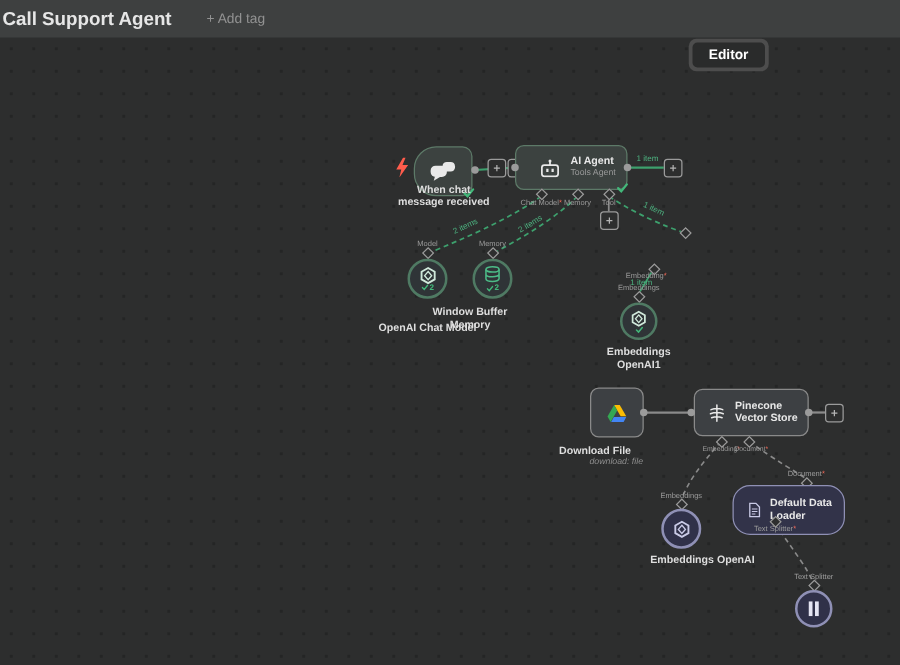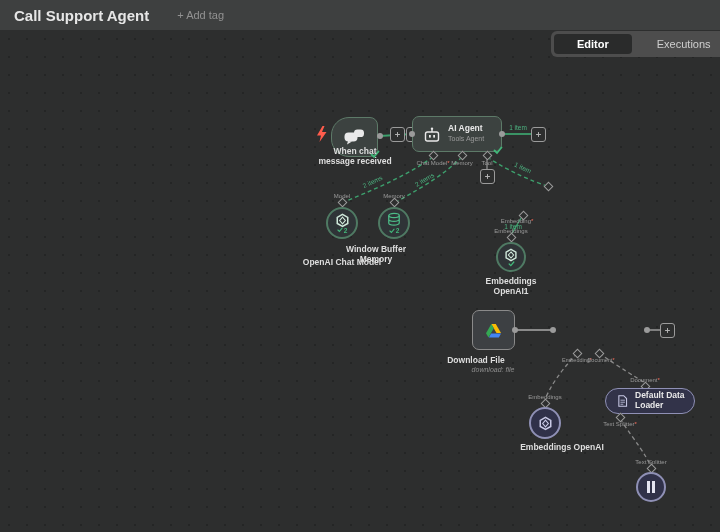--- a/index.html
+++ b/index.html
@@ -2,27 +2,27 @@
 <html><head>
 <meta charset="utf-8">
 <style>
   html,body{margin:0;padding:0;width:720px;height:532px;overflow:hidden;
     font-family:"Liberation Sans",sans-serif;background:#2d2e2e;}
   #app{position:relative;width:720px;height:532px;}
 
   
   #topbar{position:absolute;top:0;left:0;width:720px;height:30px;background:#3e4040;
     display:flex;align-items:center;z-index:30;}
-  #wf-title{color:#e6e6e6;font-size:15px;font-weight:700;margin-left:14px;}
+  #wf-title{color:#e6e6e6;font-size:15px;font-weight:700;margin-left:2px;}
   #add-tag{color:#929292;font-size:11px;margin-left:28px;cursor:pointer;}
 
   
   #tab-group{position:absolute;top:31px;left:551px;background:#4d4d4d;border-radius:6px;
     padding:3px;display:flex;gap:2px;z-index:30;}
-  .tab{font-size:11px;padding:4px 23px;border-radius:4px;color:#cfcfcf;cursor:pointer;}
+  .tab{font-size:11px;padding:4px 13px;border-radius:4px;color:#cfcfcf;cursor:pointer;}
   .tab.active{background:#2a2b2b;color:#ffffff;font-weight:700;}
 
   
   #canvas{position:absolute;top:30px;left:0;width:720px;height:502px;background:#2d2e2e;
     background-image:radial-gradient(circle,#242525 1.3px,transparent 1.3px);
     background-size:18px 18px;}
   #edges{position:absolute;top:0;left:0;pointer-events:none;}
 
   
   .node{position:absolute;box-sizing:border-box;background:#3c4240;border:1.5px solid #5d7a68;
@@ -112,21 +112,20 @@
 
 <div id="app">
 
   <div id="topbar">
     <span id="wf-title">Call Support Agent</span>
     <span id="add-tag">+ Add tag</span>
   </div>
 
   <div id="tab-group">
     <div class="tab active">Editor</div>
-    <div class="tab">Executions</div>
   </div>
 
   <div id="canvas">
 
     <svg id="edges" width="720" height="502">
       <path d="M380 106 L412 104" stroke="#3da06d" stroke-width="1.8" fill="none"></path>
       <path d="M503 104 H531" stroke="#3da06d" stroke-width="1.8" fill="none"></path>
       <path d="M487 127 V139" stroke="#8a8a8a" stroke-width="1.4" fill="none"></path>
       <path d="M433 127 C405 147 368 162 344 172" stroke="#3da06d" stroke-width="1.4" fill="none" stroke-dasharray="4 3"></path>
       <path d="M462 127 C442 147 412 163 396 172" stroke="#3da06d" stroke-width="1.4" fill="none" stroke-dasharray="4 3"></path>
@@ -158,21 +157,21 @@
       <svg width="9" height="9" viewBox="0 0 13 13">
           <use href="#icon-plus" stroke="#b5b5b5"></use>
         </svg>
     </div>
     <div class="plus-box" style="left:406px;top:97px">
       <svg width="9" height="9" viewBox="0 0 13 13">
           <rect x="4" y="4" width="5" height="5" fill="#b5b5b5"></rect>
         </svg>
     </div>
 
-    <div class="node" style="left:412px;top:86px;width:90px;height:36px;justify-content:flex-start;padding-left:10px;gap:7px">
+    <div class="node" style="left:412px;top:86px;width:90px;height:36px;justify-content:center;padding-left:10px;gap:7px">
       <svg width="18" height="15" viewBox="0 0 18 15">
         <use href="#icon-robot" stroke="#e8e8e8" color="#e8e8e8"></use>
       </svg>
       <div>
         <div class="node-title">AI Agent</div>
         <div class="node-sub">Tools Agent</div>
       </div>
       <svg class="check" style="right:-2px;bottom:-4px" width="10" height="9" viewBox="0 0 10 9">
           <use href="#icon-check" stroke="#42b87a"></use>
         </svg>
@@ -265,20 +264,26 @@
 
     <div class="node gray" style="left:472px;top:280px;width:43px;height:40px">
       <svg width="17" height="17" viewBox="0 0 17 17">
         <use href="#icon-drive"></use>
       </svg>
     </div>
     <div class="dot" style="left:512px;top:297px"></div>
     <div class="node-label" style="left:476px;top:325px;width:80px">Download File</div>
     <div class="node-sublabel" style="left:493px;top:336px;width:80px">download: file</div>
 
+    <div class="node gray" style="left:555px;top:281px;width:92px;height:38px;justify-content:flex-start;padding-left:10px;gap:7px">
+      <svg width="15" height="15" viewBox="0 0 16 16">
+        <use href="#icon-pinecone" stroke="#e8e8e8"></use>
+      </svg>
+      <div class="node-title" style="width:52px">Pinecone Vector Store</div>
+    </div>
     <div class="dot" style="left:550px;top:297px"></div>
     <div class="dot" style="left:644px;top:297px"></div>
     <div class="plus-box" style="left:660px;top:293px">
       <svg width="9" height="9" viewBox="0 0 13 13">
           <use href="#icon-plus" stroke="#b5b5b5"></use>
         </svg>
     </div>
     <div class="diamond" style="left:574px;top:320px"></div>
     <div class="diamond" style="left:596px;top:320px"></div>
     <div class="conn-label" style="left:577px;top:327px;font-size:5.5px">
@@ -296,21 +301,21 @@
       <svg width="15" height="15" viewBox="0 0 16 16">
         <use href="#icon-openai" stroke="#c9cae6"></use>
       </svg>
     </div>
     <div class="node-label" style="left:562px;top:412px;width:92px">Embeddings OpenAI</div>
 
     <div class="conn-label" style="left:645px;top:347px">
       <span>Document</span><span class="req">*</span>
     </div>
     <div class="diamond" style="left:642px;top:353px"></div>
-    <div class="node purple pill" style="left:605px;top:358px;width:90px;height:26px">
+    <div class="node purple pill" style="left:586px;top:358px;width:90px;height:40px">
       <svg width="13" height="14" viewBox="0 0 16 16">
         <use href="#icon-doc" stroke="#c9cae6"></use>
       </svg>
       <div class="node-title" style="width:50px">Default Data Loader</div>
     </div>
     <div class="diamond" style="left:617px;top:384px"></div>
     <div class="conn-label" style="left:620px;top:391px">
       <span>Text Splitter</span><span class="req">*</span>
     </div>
 

